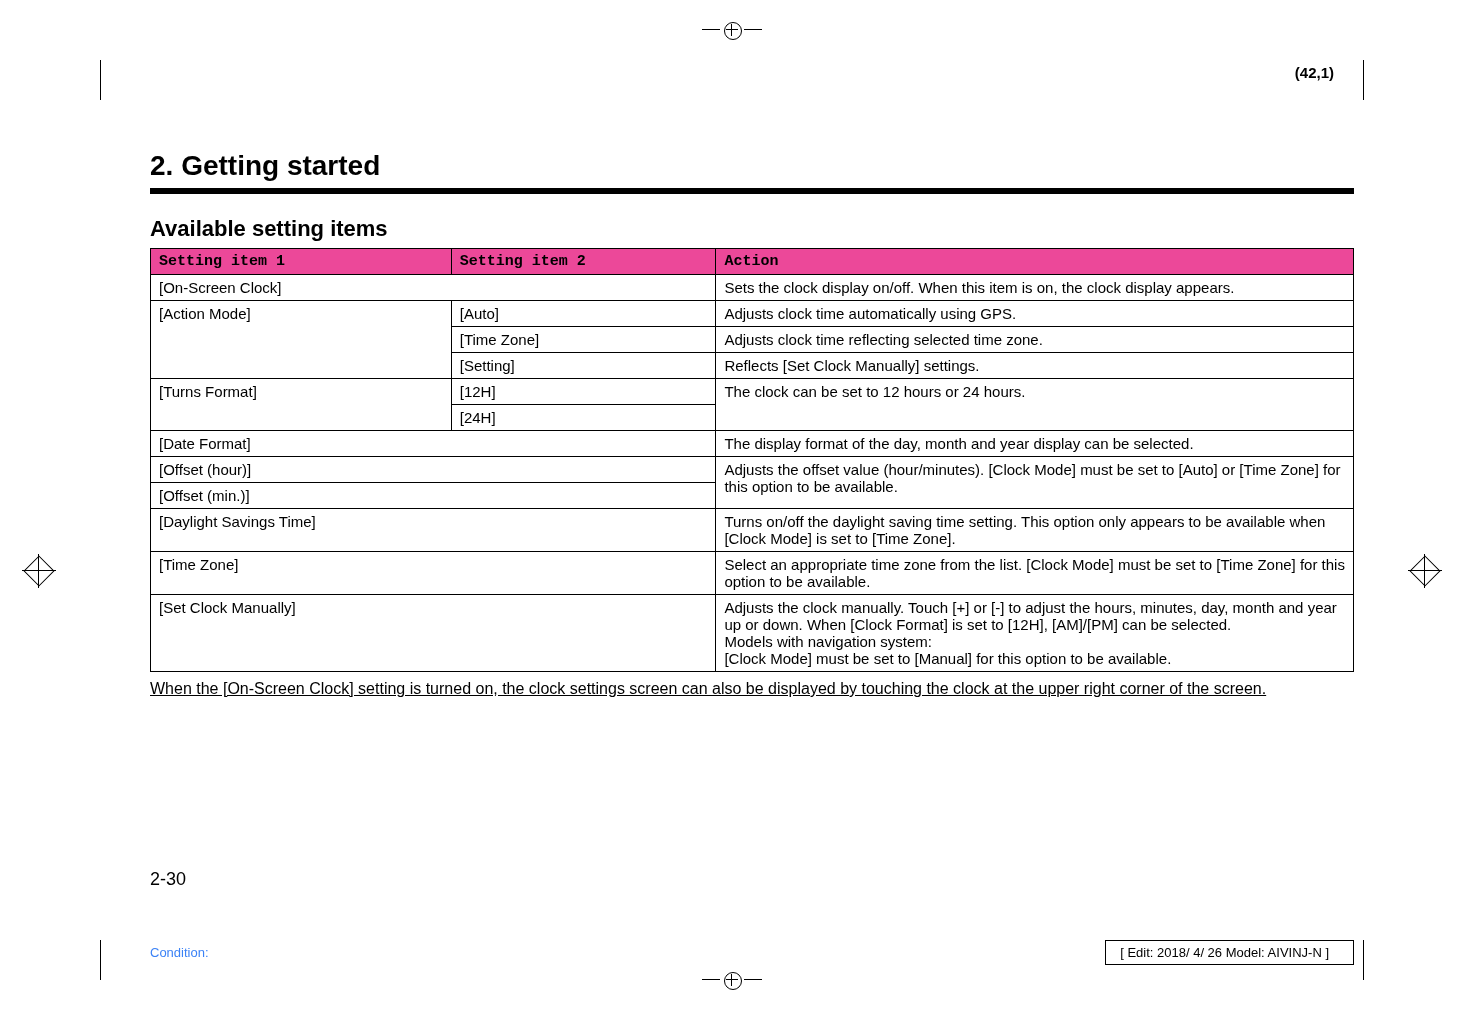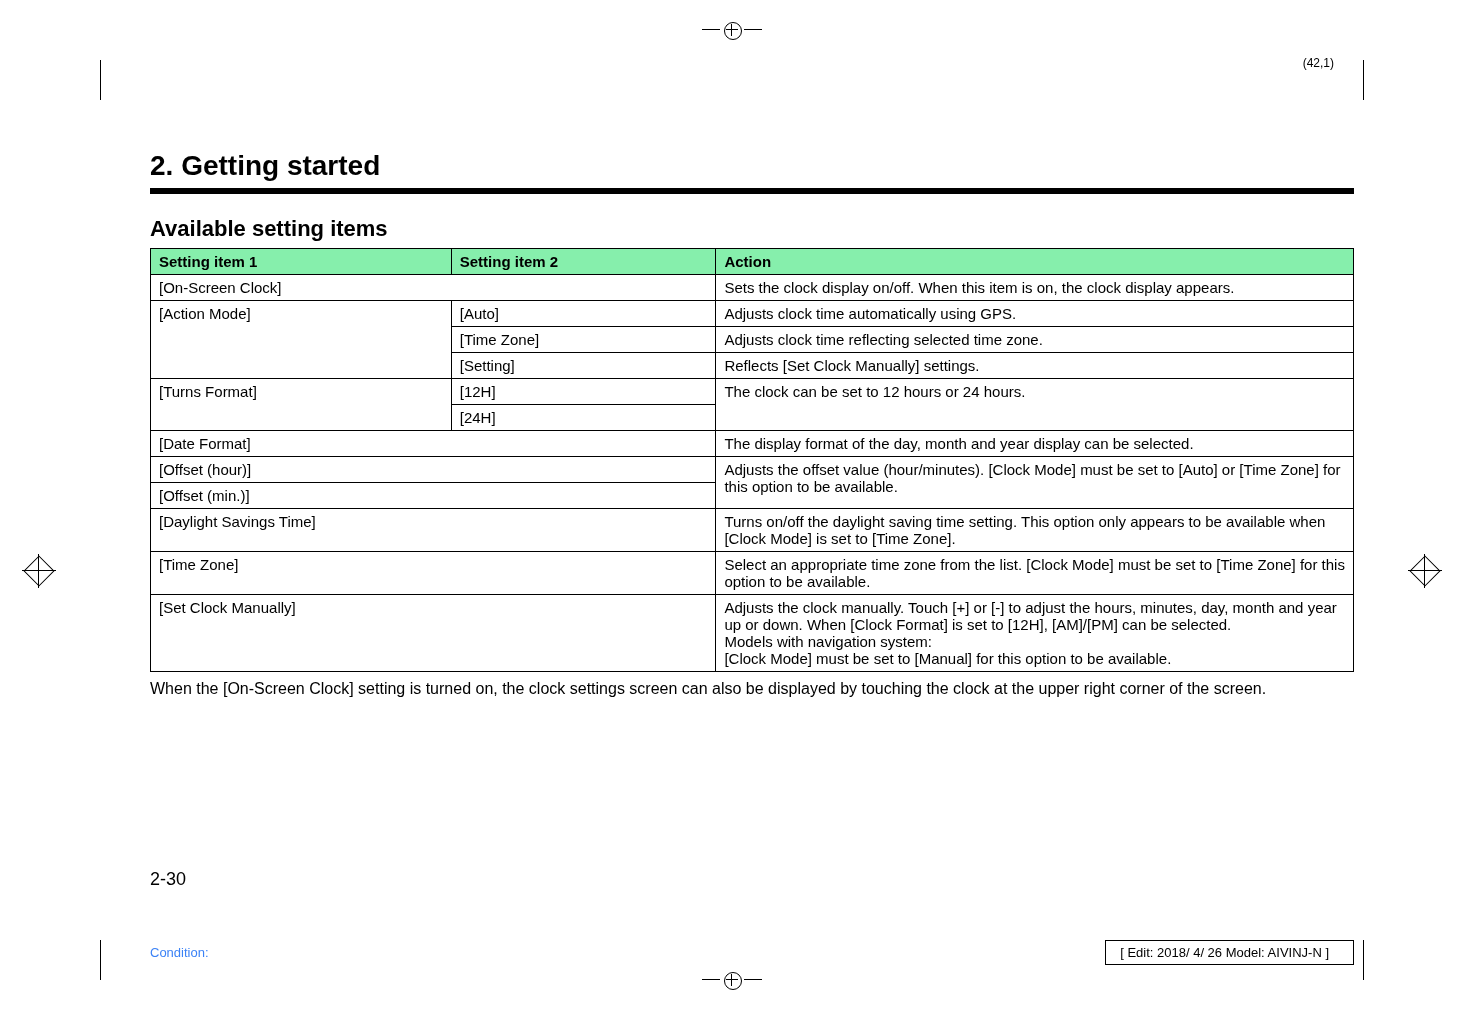--- a/index.html
+++ b/index.html
@@ -99,22 +99,23 @@
     background: #000;
   }
   .top-tick-left { left: 100px; top: 60px; width: 1px; height: 40px; }
   .top-tick-right { right: 100px; top: 60px; width: 1px; height: 40px; }
   .bot-tick-left { left: 100px; bottom: 30px; width: 1px; height: 40px; }
   .bot-tick-right { right: 100px; bottom: 30px; width: 1px; height: 40px; }
 
   .page-num-top {
     position: absolute;
     right: 130px;
-    top: 56px;
-    font-size: 12px;
+    top: 64px;
+    font-size: 15px;
+    font-weight: bold;
   }
   .content {
     position: absolute;
     left: 150px;
     right: 110px;
     top: 150px;
   }
   .section-heading {
     font-size: 28px;
     font-weight: bold;
@@ -137,21 +138,22 @@
     font-size: 15px;
   }
   table.settings th, table.settings td {
     border: 1.5px solid #000;
     padding: 4px 8px;
     text-align: left;
     vertical-align: top;
   }
   table.settings th {
     font-weight: bold;
-    background: #86efac;
+    background: #ec4899;
+    font-family: Liberation Mono, monospace;
   }
   .col1 { width: 25%; }
   .col2 { width: 22%; }
   .col3 { width: 53%; }
 
   .info-row {
     margin-top: 16px;
     display: flex;
     align-items: center;
     gap: 8px;
@@ -176,20 +178,21 @@
     background: #000;
   }
   .info-label {
     font-weight: bold;
     font-size: 17px;
   }
   .info-text {
     margin-top: 6px;
     font-size: 16px;
     line-height: 1.35;
+    text-decoration: underline;
   }
   .page-footer-num {
     position: absolute;
     left: 150px;
     bottom: 120px;
     font-size: 18px;
   }
   .condition {
     position: absolute;
     left: 150px;

